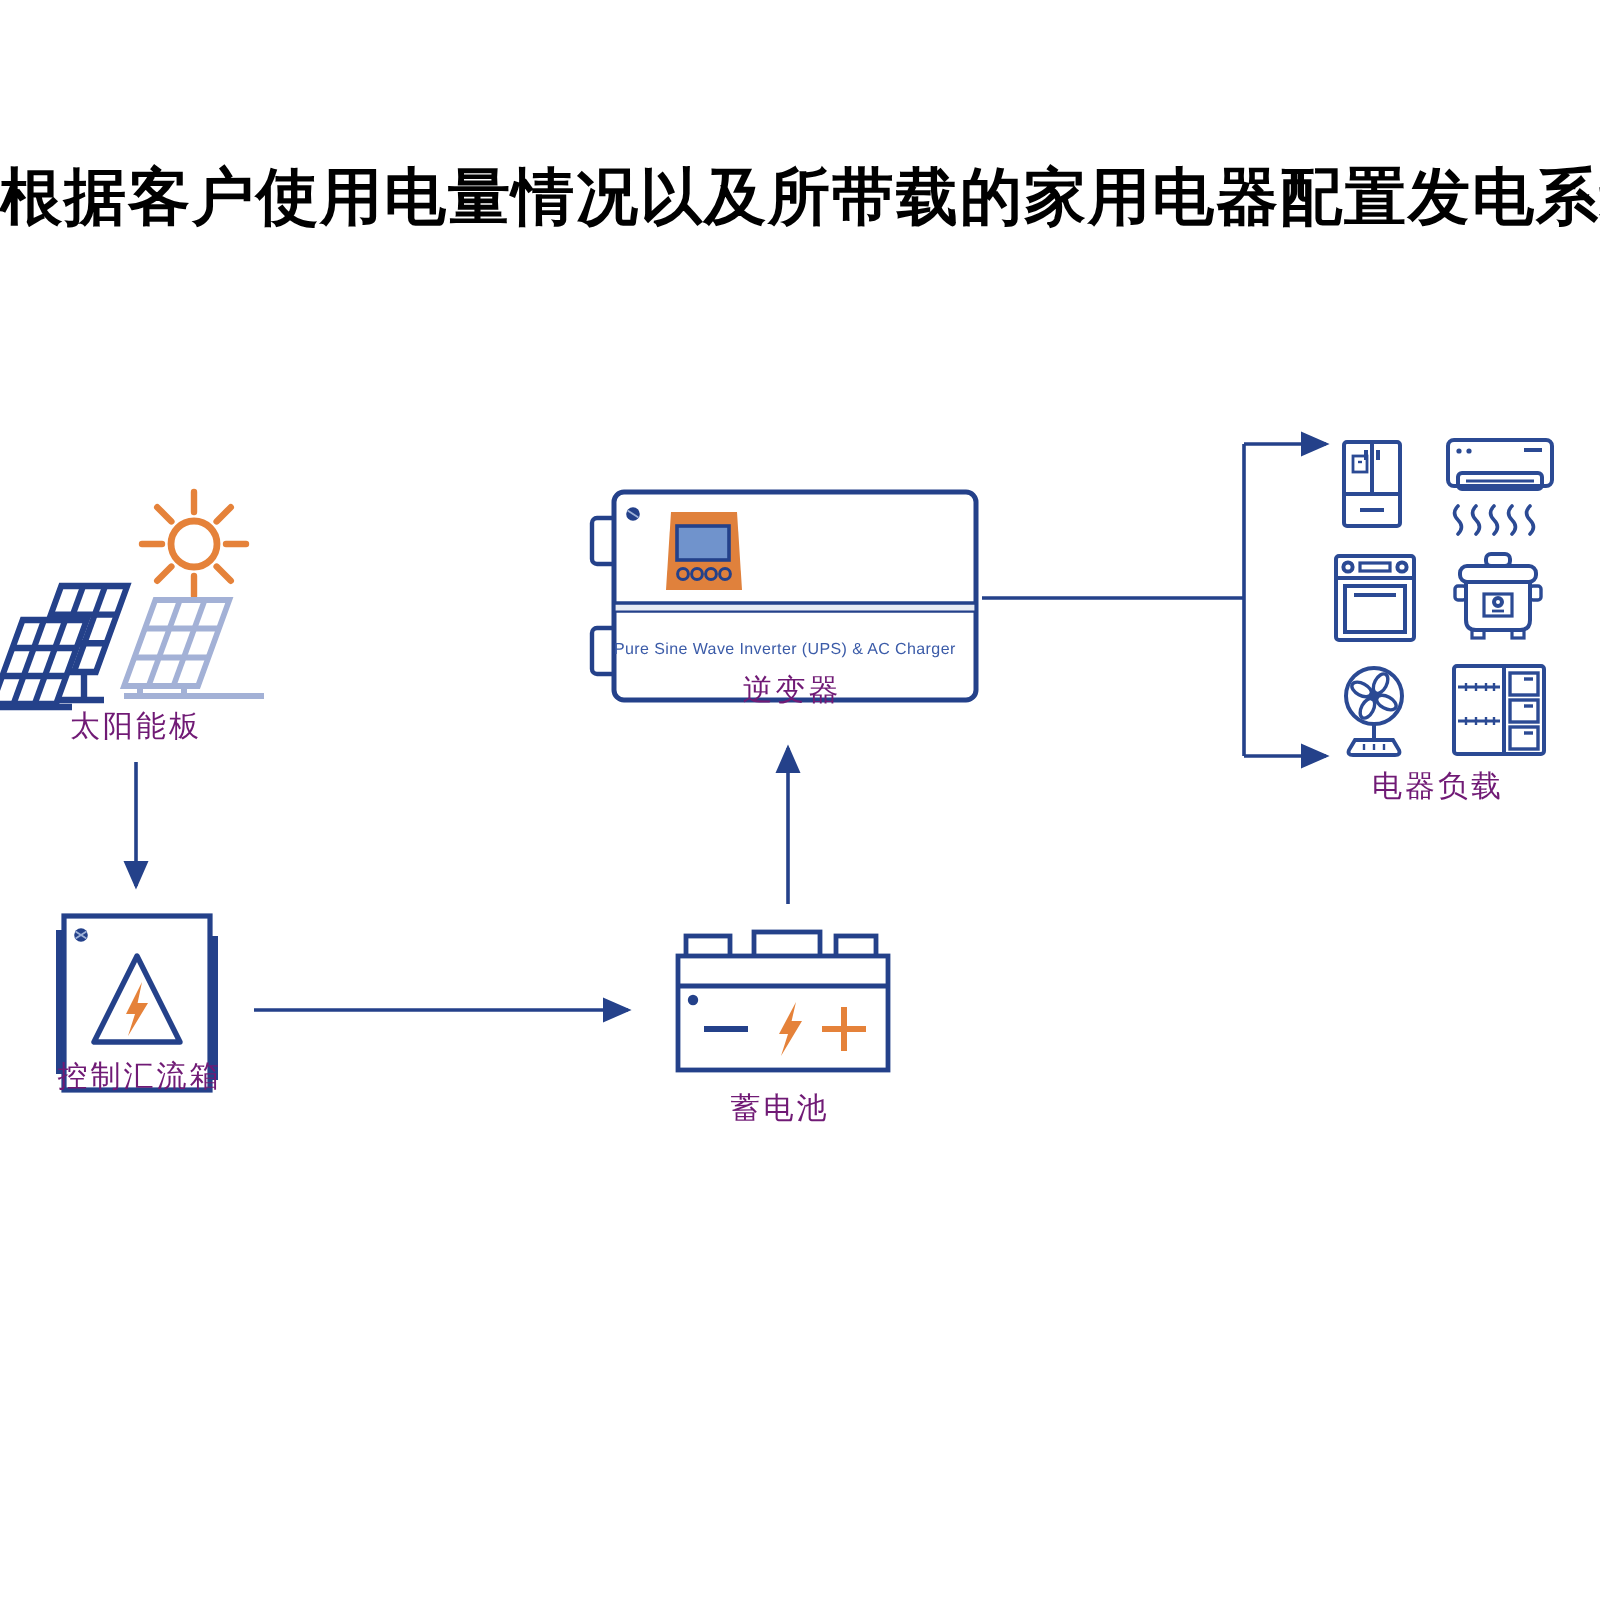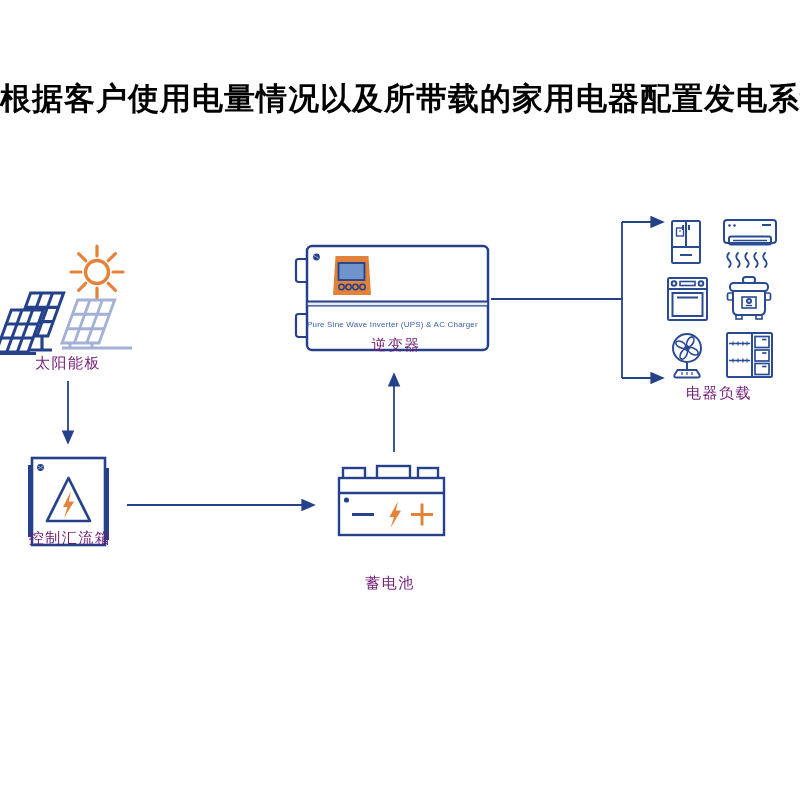--- a/index.html
+++ b/index.html
@@ -109,21 +109,21 @@
       <line x1="9" y1="38" x2="114" y2="38"></line>
     </g>
     <circle cx="16.5" cy="45" r="2.6" fill="#24418a"></circle>
     <line x1="22" y1="59.5" x2="44" y2="59.5" stroke="#24418a" stroke-width="3"></line>
     <path d="M 68,46 L 59.5,62 L 64,62 L 60.5,73 L 71,55.5 L 65.8,55.5 Z" fill="#e5823a"></path>
     <g stroke="#e5823a" stroke-width="3">
       <line x1="81" y1="59.5" x2="103" y2="59.5"></line>
         <line x1="92" y1="48.5" x2="92" y2="70.5"></line>
     </g>
   </svg>
-  <div class="node-label" style="left:330px;top:574px;width:120px">蓄电池</div>
+  <div class="node-label" style="left:330px;top:545px;width:120px">蓄电池</div>
 
   <svg width="210" height="120" style="left:290px;top:240px" viewBox="0 0 210 120">
     <g stroke="#24418a" fill="#ffffff" stroke-width="2.2">
       <rect x="6" y="19" width="14" height="23" rx="2.5"></rect>
       <rect x="6" y="74" width="14" height="23" rx="2.5"></rect>
     </g>
     <rect x="17" y="6" width="181" height="104" rx="5" fill="#ffffff" stroke="#24418a" stroke-width="2.5"></rect>
     <circle cx="26.5" cy="17" r="3.4" fill="#24418a"></circle>
     <line x1="23.8" y1="15.3" x2="29.2" y2="18.7" stroke="#9fb2d8" stroke-width="0.9"></line>
     <rect x="17.8" y="61.5" width="179.4" height="4" fill="#e8ebf4"></rect>

